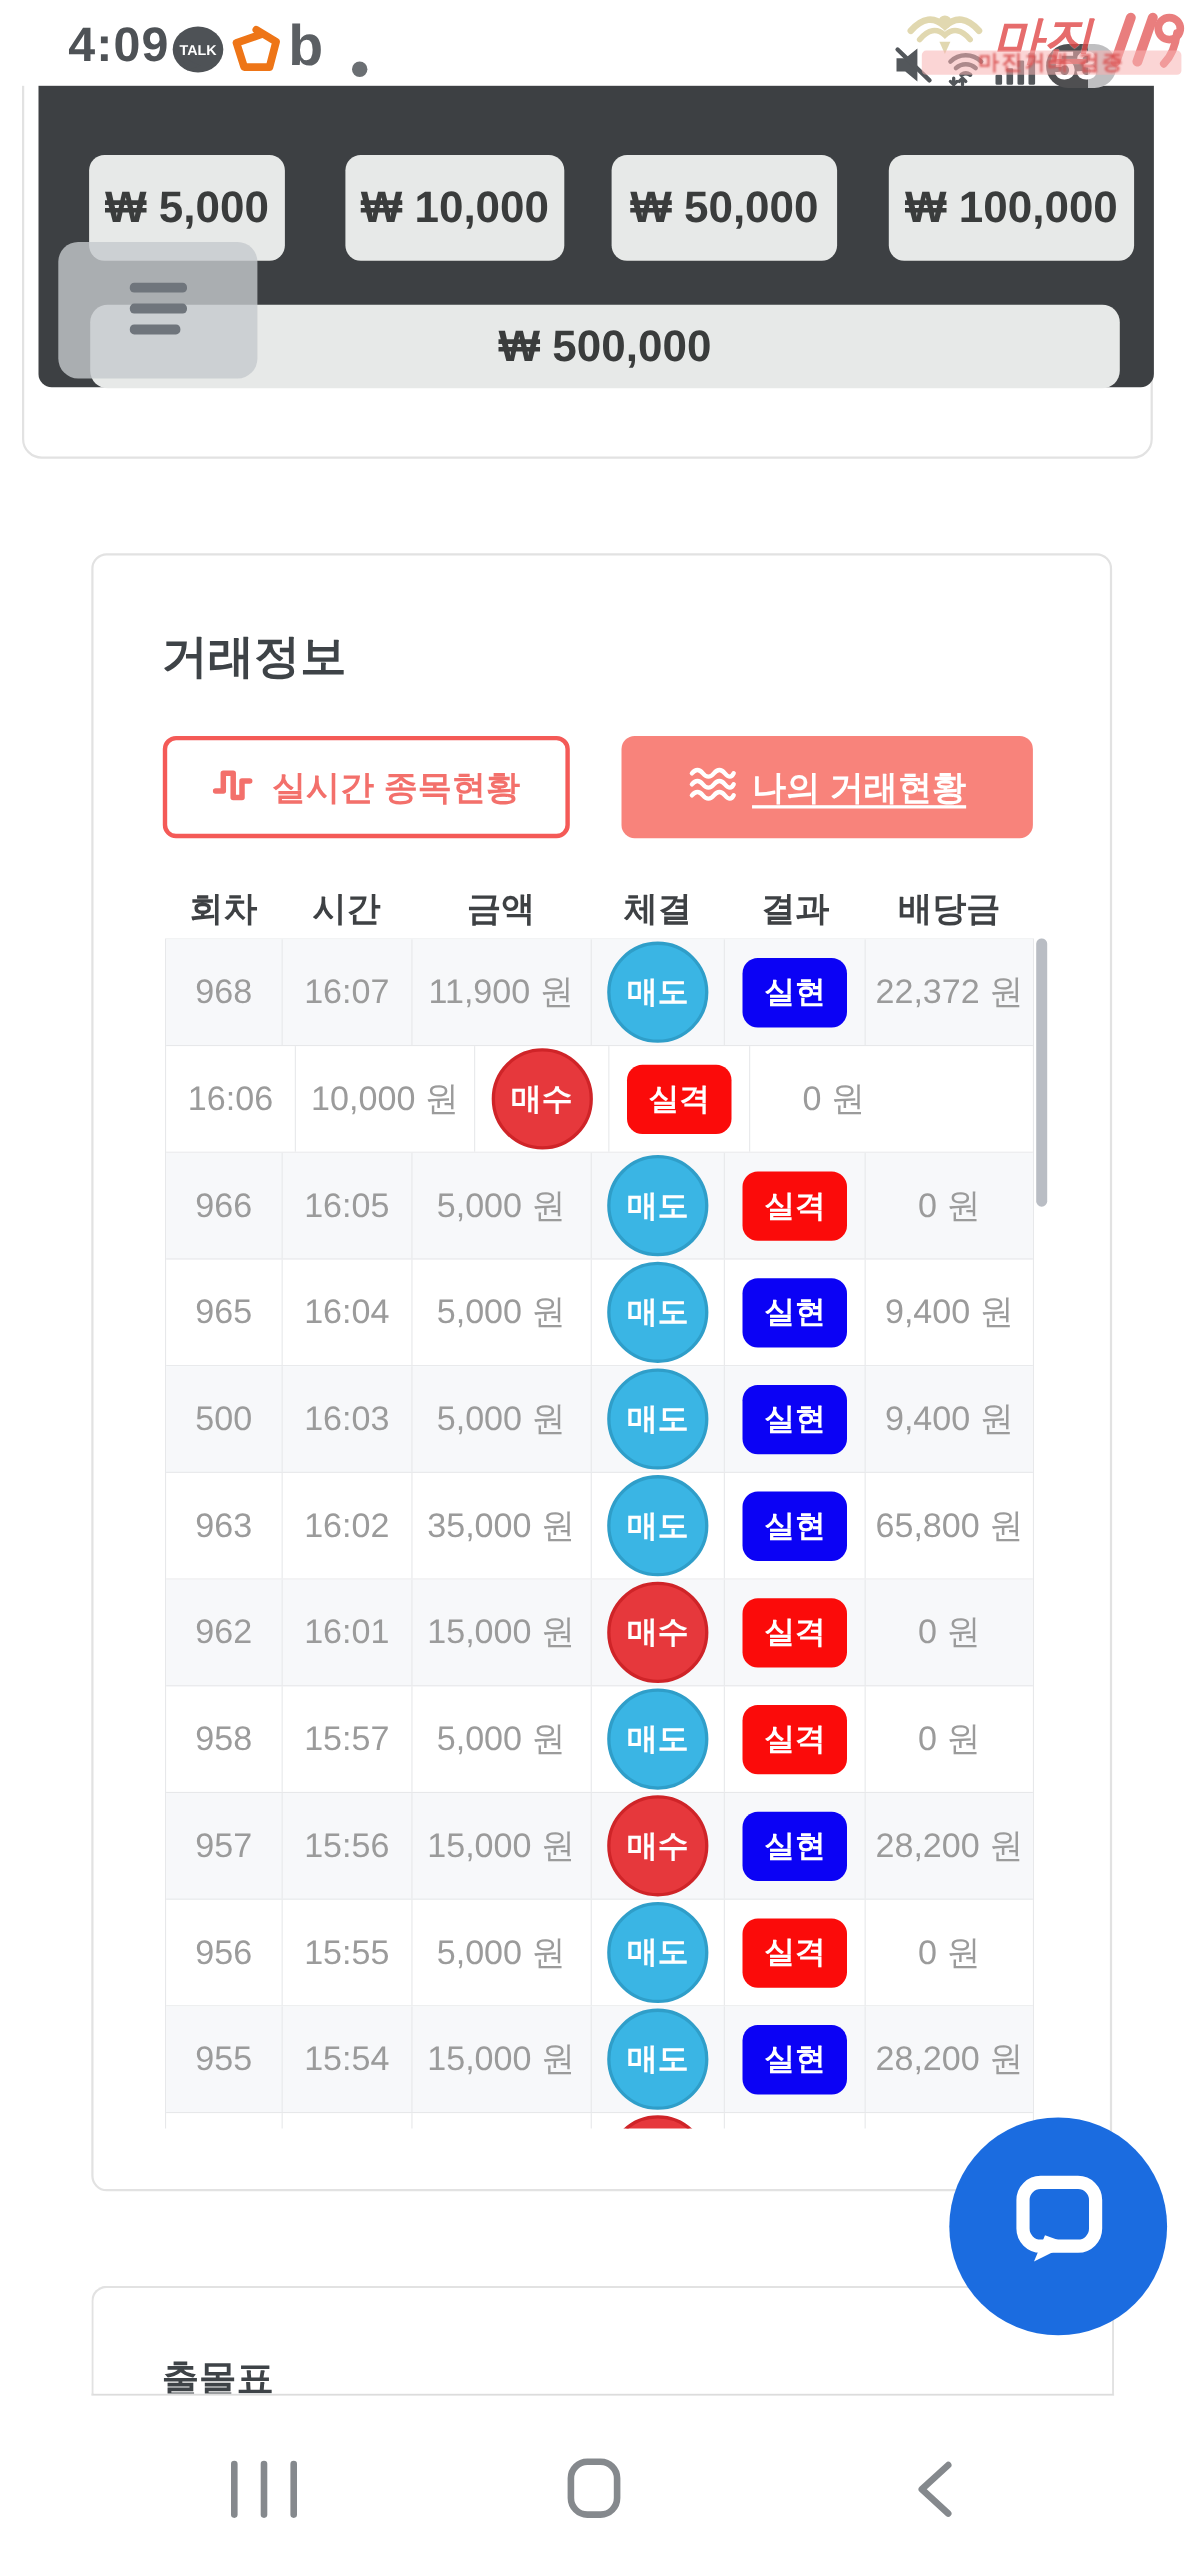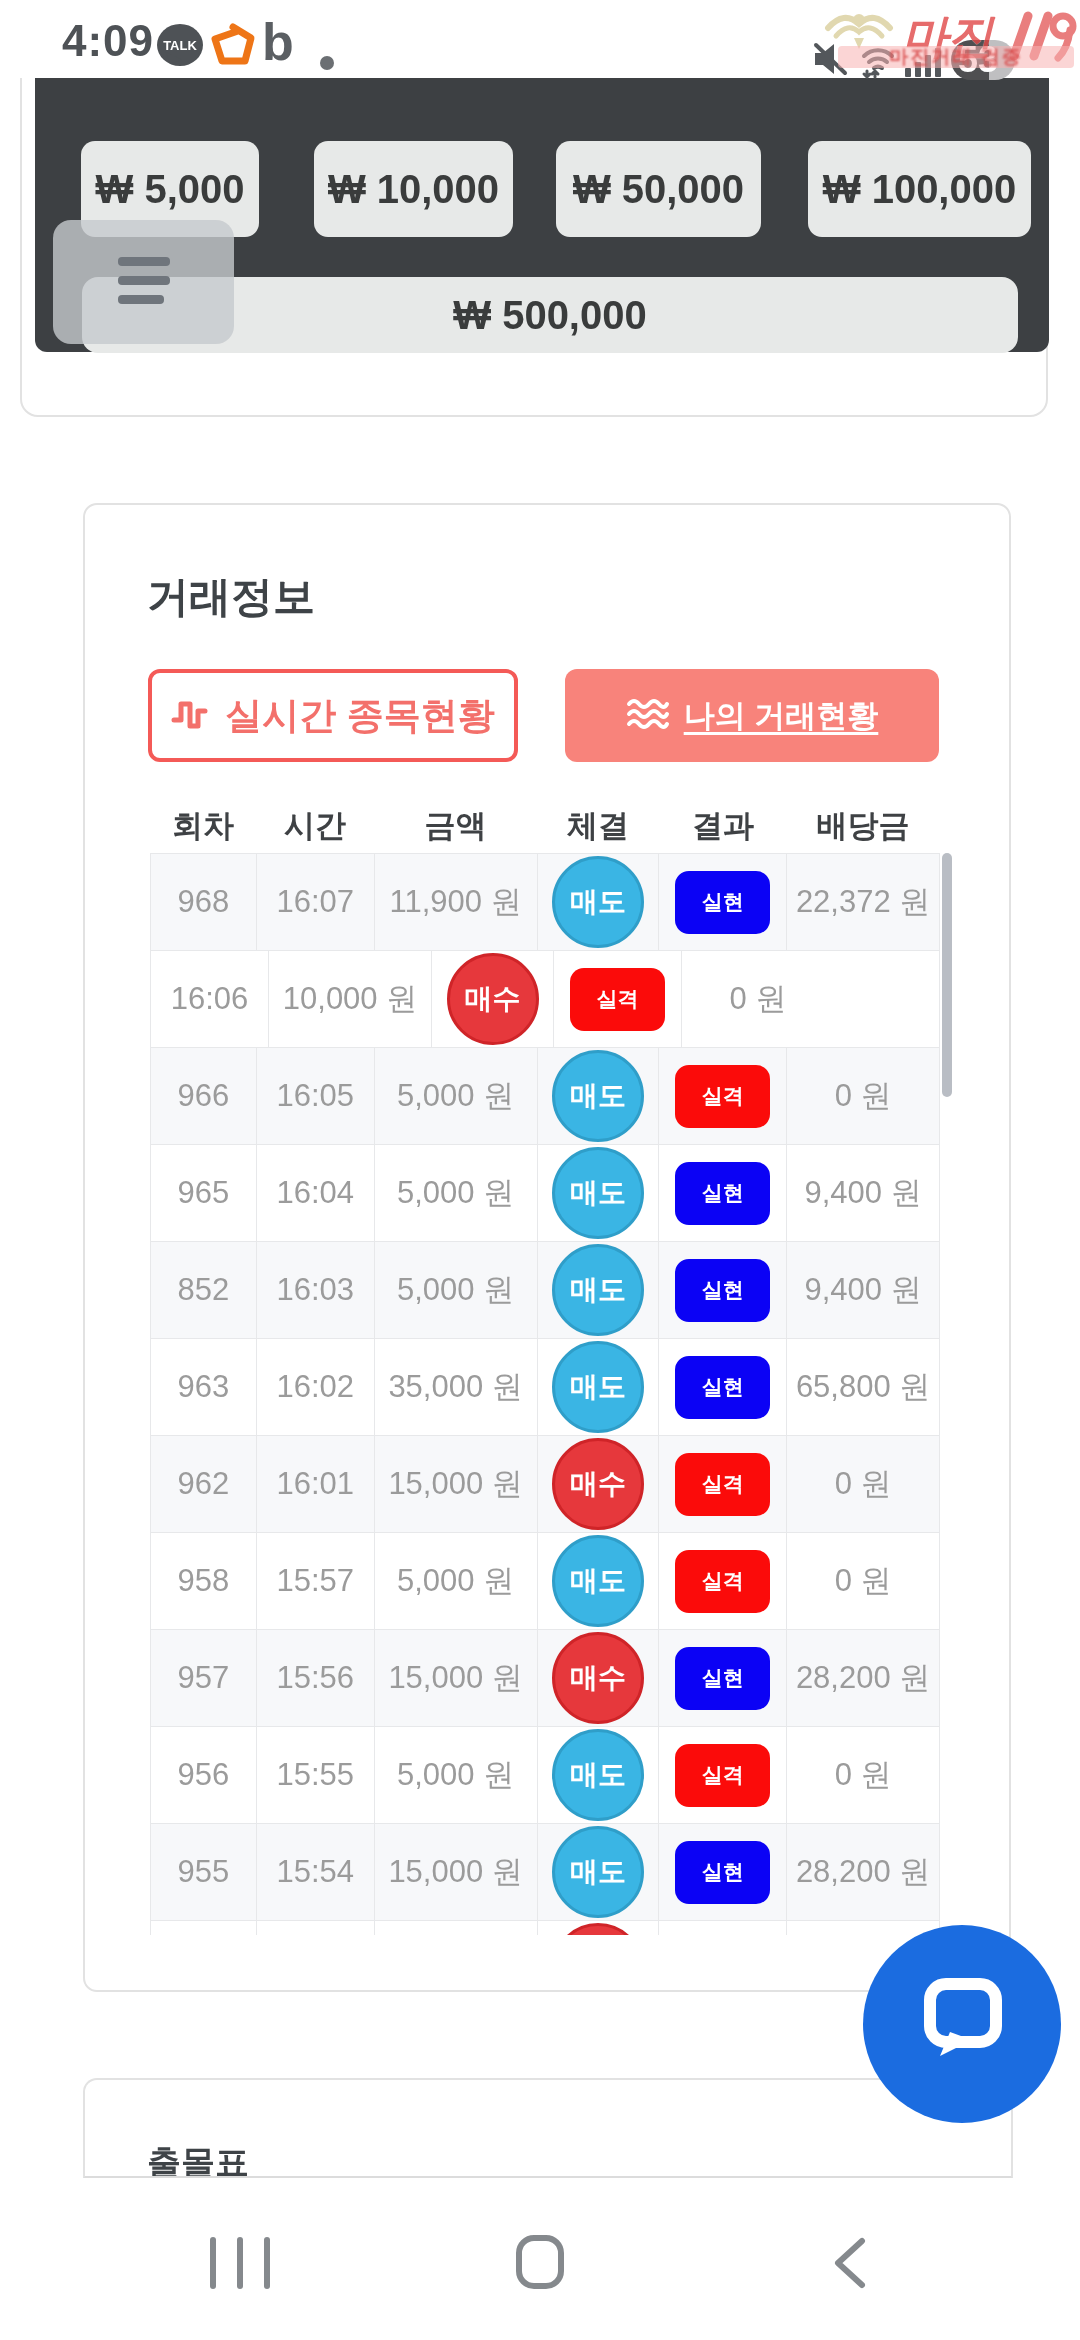--- a/index.html
+++ b/index.html
@@ -56,21 +56,21 @@
   #hbar1{top:37px;} #hbar2{top:56px;} #hbar3{top:75px;width:46px;}
 
   
   #card2{left:83px;top:503px;width:928px;height:1489px;background:#fff;
          border:2px solid var(--border_light);border-radius:14px;box-sizing:border-box;
          overflow:hidden;}
   #trade-title{left:62px;top:64px;font-size:42px;font-weight:700;color:var(--title_text);}
   #live-btn{left:63px;top:164px;width:370px;height:93px;background:#fff;
             border:4px solid var(--salmon_border);border-radius:12px;box-sizing:border-box;
             display:flex;align-items:center;justify-content:center;gap:12px;cursor:pointer;}
-  #live-btn .lbl{font-size:37px;font-weight:700;color:var(--salmon);}
+  #live-btn .lbl{font-size:31px;font-weight:700;color:var(--salmon);}
   #my-btn{left:480px;top:164px;width:374px;height:93px;background:var(--salmon_fill);
           border-radius:12px;display:flex;align-items:center;justify-content:center;
           gap:14px;cursor:pointer;}
   #my-btn .lbl{font-size:31px;font-weight:700;color:#fff;text-decoration:underline;
                text-decoration-thickness:3px;text-underline-offset:6px;}
 
   #thead{left:65px;top:300px;width:790px;height:42px;display:flex;}
   #thead .hcell{display:flex;align-items:center;justify-content:center;
                 font-size:31px;font-weight:700;color:var(--header_text);}
   #scrollwrap{left:65px;top:348px;width:804px;height:1082px;overflow:hidden;}
@@ -81,21 +81,21 @@
         border-right:1px solid #e7e8ea;font-size:31px;color:var(--row_text);}
   .cell:last-child{border-right:none;}
   .c0{width:106px;} .c1{width:118px;} .c2{width:163px;} .c3{width:122px;}
   .c4{width:128px;} .c5{width:152px;}
   .circle{width:92px;height:92px;border-radius:50%;display:flex;align-items:center;
           justify-content:center;font-size:28px;font-weight:700;color:#fff;flex:none;
           box-sizing:border-box;}
   .circle.sell{background:var(--sell_blue);border:3px solid #2f9ec9;}
   .circle.buy{background:var(--buy_red);border:3px solid #cf2428;}
   .badge{width:95px;height:63px;border-radius:14px;display:flex;align-items:center;
-         justify-content:center;font-size:21px;font-weight:700;color:#fff;flex:none;}
+         justify-content:center;font-size:28px;font-weight:700;color:#fff;flex:none;}
   .badge.win{background:var(--win_blue);}
   .badge.lose{background:var(--lose_red);}
   #scroll-thumb{left:792px;top:0;width:10px;height:244px;border-radius:5px;
                 background:#b9bdc4;cursor:pointer;}
 
   
   #chat-fab{left:863px;top:1925px;width:198px;height:198px;border-radius:50%;
             background:var(--chat_blue);z-index:70;display:flex;align-items:center;
             justify-content:center;cursor:pointer;}
 
@@ -267,21 +267,21 @@
     <div class="cell c2">5,000 원</div>
     <div class="cell c3">
             <span class="circle sell">매도</span>
           </div>
     <div class="cell c4">
             <span class="badge win">실현</span>
           </div>
     <div class="cell c5">9,400 원</div>
   </div>
         <div class="trow">
-    <div class="cell c0">852</div>
+    <div class="cell c0">500</div>
     <div class="cell c1">16:03</div>
     <div class="cell c2">5,000 원</div>
     <div class="cell c3">
             <span class="circle sell">매도</span>
           </div>
     <div class="cell c4">
             <span class="badge win">실현</span>
           </div>
     <div class="cell c5">9,400 원</div>
   </div>

